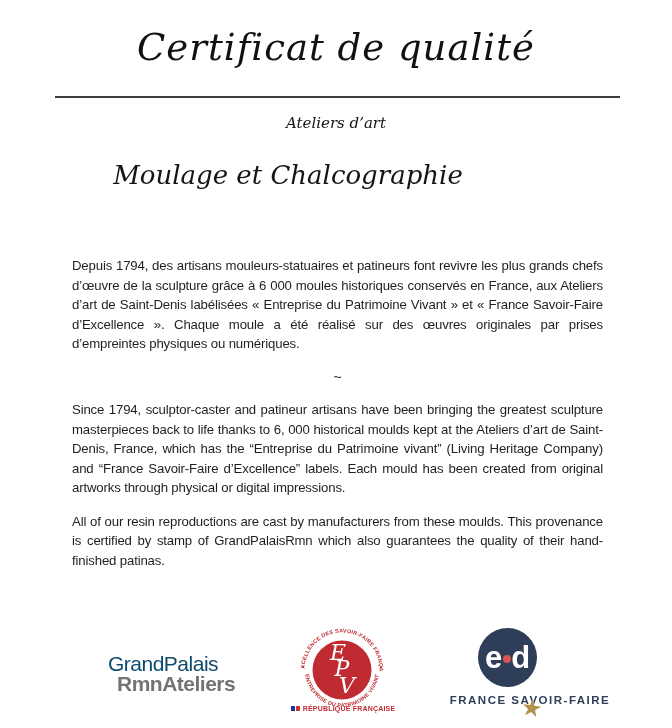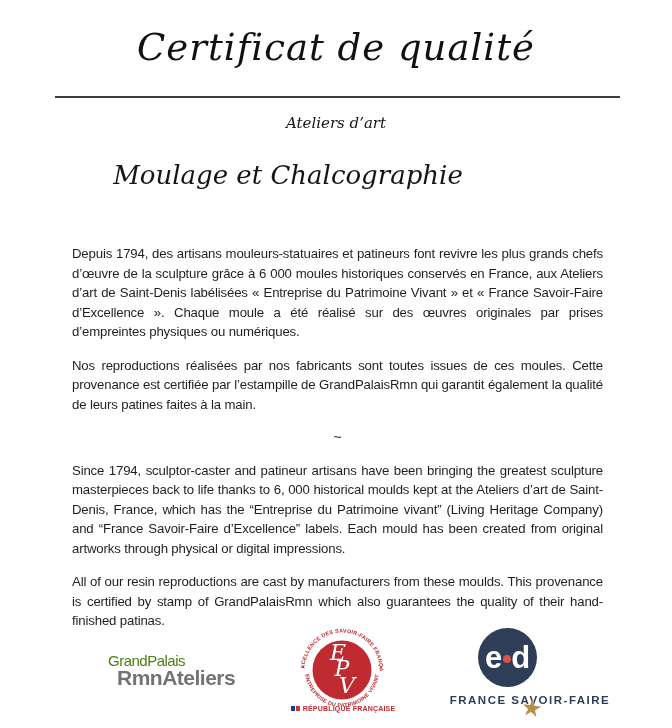--- a/index.html
+++ b/index.html
@@ -21,35 +21,35 @@
   .subtitle-1{
     position:absolute;top:114px;left:0;width:672px;text-align:center;
     font-family:"DejaVu Serif",serif;font-style:italic;font-size:15px;color:#151515;
   }
   .subtitle-2{
     position:absolute;top:160px;left:0;width:576px;text-align:center;
     font-family:"DejaVu Serif",serif;font-style:italic;font-size:26px;color:#151515;
   }
   
   .content{
-    position:absolute;top:244px;left:72px;width:531px;
+    position:absolute;top:256px;left:72px;width:531px;
     font-size:13.2px;line-height:19.5px;letter-spacing:-0.15px;
     text-align:justify;color:#1f1f1f;
   }
   .content p{margin:0 0 14px 0;}
   .content p.last{margin-bottom:16px;}
   .tilde{
     text-align:center;margin:9px 0 13px 0 !important;
     font-size:14px;letter-spacing:0;
   }
   .en{}
   
   .gp-logo{position:absolute;top:653px;left:108px;line-height:1;}
   .gp-top{
-    font-size:15px;color:#4d7c0f;font-weight:500;letter-spacing:-0.5px;display:block;
+    font-size:21px;color:#0c4a6e;font-weight:500;letter-spacing:-0.5px;display:block;
   }
   .gp-bottom{
     font-size:21px;color:#737373;font-weight:700;letter-spacing:-0.5px;display:block;
     margin:-1px 0 0 9px;
   }
   
   .epv-wrap{position:absolute;top:618px;left:292px;width:100px;}
   .epv-svg{display:block;width:100px;height:100px;}
   .epv-arc{
     font-family:"Liberation Sans",sans-serif;font-size:5.4px;font-weight:700;
@@ -103,21 +103,20 @@
 <div class="page">
 
   <div class="cert-title">Certificat de qualité</div>
   <div class="title-rule"></div>
 
   <div class="subtitle-1">Ateliers d’art</div>
   <div class="subtitle-2">Moulage et Chalcographie</div>
 
   <div class="content">
     <p>Depuis 1794, des artisans mouleurs-statuaires et patineurs font revivre les plus grands chefs d’œuvre de la sculpture grâce à 6 000 moules historiques conservés en France, aux Ateliers d’art de Saint-Denis labélisées « Entreprise du Patrimoine Vivant » et « France Savoir-Faire d’Excellence ». Chaque moule a été réalisé sur des œuvres originales par prises d’empreintes physiques ou numériques.</p>
-    <p>Nos reproductions réalisées par nos fabricants sont toutes issues de ces moules. Cette provenance est certifiée par l’estampille de GrandPalaisRmn qui garantit également la qualité de leurs patines faites à la main.</p>
     <p class="tilde">~</p>
     <p class="en">Since 1794, sculptor-caster and patineur artisans have been bringing the greatest sculpture masterpieces back to life thanks to 6, 000 historical moulds kept at the Ateliers d’art de Saint-Denis, France, which has the “Entreprise du Patrimoine vivant” (Living Heritage Company) and “France Savoir-Faire d’Excellence” labels. Each mould has been created from original artworks through physical or digital impressions.</p>
     <p class="en last">All of our resin reproductions are cast by manufacturers from these moulds. This provenance is certified by stamp of GrandPalaisRmn which also guarantees the quality of their hand-finished patinas.</p>
   </div>
 
   <div class="gp-logo">
     <span class="gp-top">GrandPalais</span>
     <span class="gp-bottom">RmnAteliers</span>
   </div>
 

